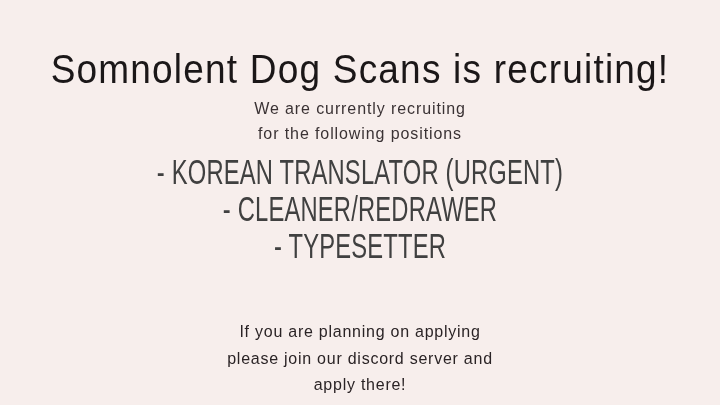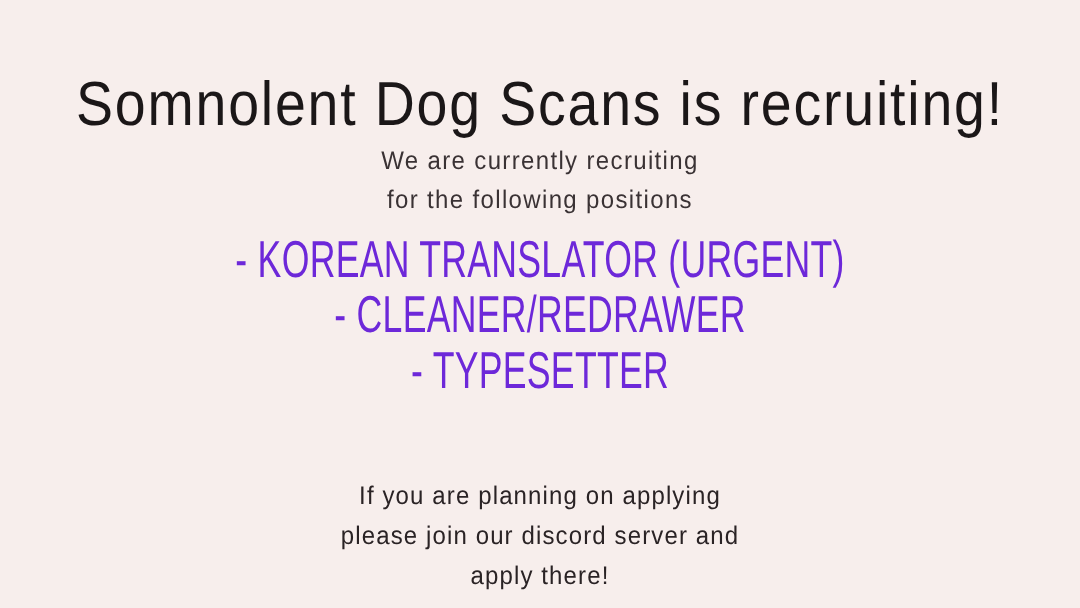--- a/index.html
+++ b/index.html
@@ -61,21 +61,21 @@
     white-space: nowrap;
   }
 
   
   .positions {
     position: absolute;
     left: 0;
     top: 131px;
     width: 720px;
     text-align: center;
-    color: #6d28d9;
+    color: #404040;
     font-family: "Liberation Sans Narrow", "Liberation Sans", sans-serif;
     font-size: 27px;
     font-weight: 400;
     letter-spacing: 0.2px;
     line-height: 37px;
     text-transform: uppercase;
   }
   .positions .pos-line {
     white-space: nowrap;
     display: block;

